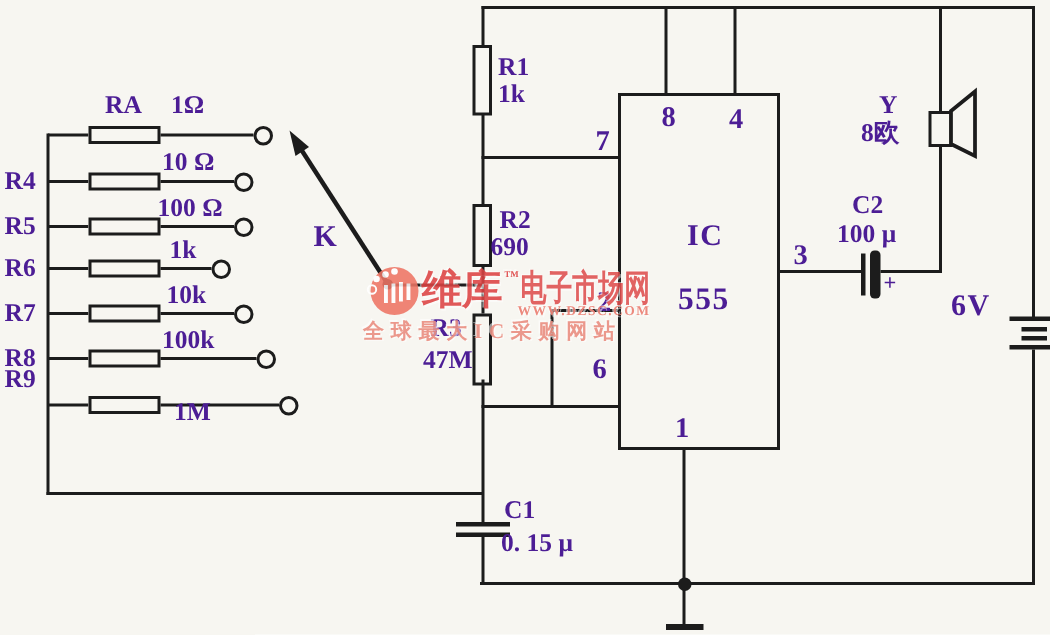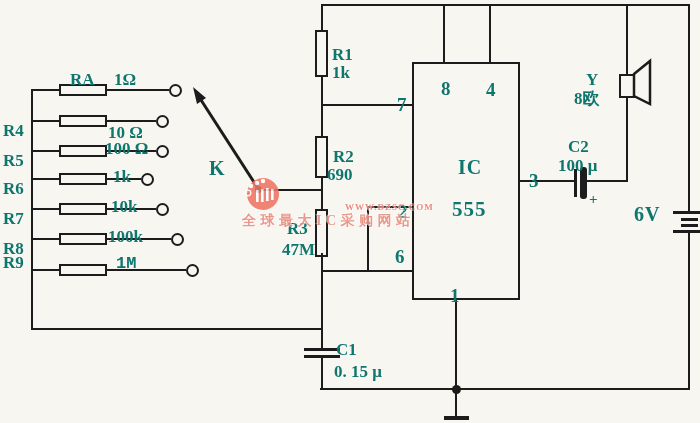--- a/index.html
+++ b/index.html
@@ -5,21 +5,21 @@
   html,body{margin:0;padding:0;}
   .stage{
     position:relative;width:700px;height:423px;
     background:#f7f6f1;overflow:hidden;
     font-family:"Liberation Serif", serif;
   }
   .w{position:absolute;background:#1c1c1c;}
   .rbody{position:absolute;background:#f7f6f1;border:2px solid #1c1c1c;}
   .circ{position:absolute;width:9px;height:9px;border:2px solid #1c1c1c;border-radius:50%;background:#f7f6f1;}
   .icbox{position:absolute;border:2px solid #1c1c1c;background:transparent;}
-  .lbl{position:absolute;color:#0f766e;font-size:17px;font-weight:600;white-space:nowrap;line-height:1;margin-top:10px;}
+  .lbl{position:absolute;color:#4c1d95;font-size:17px;font-weight:600;white-space:nowrap;line-height:1;}
   .pin{font-size:19px;}
   .big{font-size:20px;letter-spacing:1px;}
   .dot{position:absolute;background:#1c1c1c;border-radius:50%;}
   .plate{position:absolute;background:#1c1c1c;}
   svg.overlay{position:absolute;left:0;top:0;pointer-events:none;}
   .wm{position:absolute;white-space:nowrap;font-weight:bold;
       text-shadow:-1px -1px 0 rgba(255,255,255,.6),1px 1px 0 rgba(255,255,255,.6);}
   .wm-brandline{display:flex;align-items:flex-start;opacity:.88;}
   .wm-brand{font-size:27px;color:#dd4343;line-height:1;}
   .wm-tm{font-size:10px;color:#dd4343;line-height:1;margin:0 1px;}
@@ -45,21 +45,21 @@
   <div class="w" style="left:107px;top:89px;width:62px;height:2px;"></div>
   <div class="circ" style="left:169px;top:84px;"></div>
   <div class="lbl" style="left:70px;top:61px;">RA</div>
   <div class="lbl" style="left:114px;top:61px;">1Ω</div>
 
   <div class="w" style="left:32px;top:120px;width:27px;height:2px;"></div>
   <div class="rbody" style="left:59px;top:115px;width:44px;height:8px;"></div>
   <div class="w" style="left:107px;top:120px;width:49px;height:2px;"></div>
   <div class="circ" style="left:156px;top:115px;"></div>
   <div class="lbl" style="left:3px;top:112px;">R4</div>
-  <div class="lbl" style="left:108px;top:114px;font-family:Liberation Serif, serif;">10 Ω</div>
+  <div class="lbl" style="left:108px;top:99px;font-family:Liberation Serif, serif;">10 Ω</div>
 
   <div class="w" style="left:32px;top:150px;width:27px;height:2px;"></div>
   <div class="rbody" style="left:59px;top:145px;width:44px;height:8px;"></div>
   <div class="w" style="left:107px;top:150px;width:49px;height:2px;"></div>
   <div class="circ" style="left:156px;top:145px;"></div>
   <div class="lbl" style="left:3px;top:142px;">R5</div>
   <div class="lbl" style="left:105px;top:130px;">100 Ω</div>
 
   <div class="w" style="left:32px;top:178px;width:27px;height:2px;"></div>
   <div class="rbody" style="left:59px;top:173px;width:44px;height:8px;"></div>
@@ -80,21 +80,21 @@
   <div class="w" style="left:107px;top:238px;width:64px;height:2px;"></div>
   <div class="circ" style="left:171px;top:233px;"></div>
   <div class="lbl" style="left:3px;top:230px;">R8</div>
   <div class="lbl" style="left:108px;top:218px;">100k</div>
 
   <div class="w" style="left:32px;top:269px;width:27px;height:2px;"></div>
   <div class="rbody" style="left:59px;top:264px;width:44px;height:8px;"></div>
   <div class="w" style="left:107px;top:269px;width:79px;height:2px;"></div>
   <div class="circ" style="left:186px;top:264px;"></div>
   <div class="lbl" style="left:3px;top:244px;">R9</div>
-  <div class="lbl" style="left:116px;top:245px;font-family:Liberation Mono, monospace;">1M</div>
+  <div class="lbl" style="left:116px;top:266px;">1M</div>
 
   <div class="dot" style="left:255px;top:186px;width:7px;height:7px;"></div>
   <div class="w" style="left:258px;top:189px;width:64px;height:2px;"></div>
   <div class="lbl big" style="left:209px;top:148px;">K</div>
 
   <div class="w" style="left:321px;top:4px;width:2px;height:27px;"></div>
   <div class="rbody" style="left:315px;top:30px;width:9px;height:43px;"></div>
   <div class="w" style="left:321px;top:76px;width:2px;height:61px;"></div>
   <div class="lbl" style="left:332px;top:36px;">R1</div>
   <div class="lbl" style="left:332px;top:54px;">1k</div>
@@ -173,16 +173,21 @@
       <circle cx="251" cy="186" r="2.2" fill="#fff"></circle>
       <circle cx="257" cy="183" r="2.2" fill="#fff"></circle>
       <circle cx="263" cy="181" r="2.2" fill="#fff"></circle>
       <circle cx="248" cy="193" r="2.8" fill="none" stroke="#fff" stroke-width="1.3"></circle>
       <rect x="256" y="190" width="2.6" height="12" fill="#fff"></rect>
       <rect x="261" y="189" width="2.6" height="13" fill="#fff"></rect>
       <rect x="266" y="188" width="2.6" height="13" fill="#fff"></rect>
       <rect x="271" y="189" width="2.6" height="11" fill="#fff"></rect>
     </g>
   </svg>
+  <div class="wm wm-brandline" style="left:281px;top:180px;">
+    <span class="wm-brand">维库</span>
+    <span class="wm-tm">™</span>
+    <span class="wm-suffix">电子市场网</span>
+  </div>
   <div class="wm wm-url" style="left:345px;top:202px;">WWW.DZSC.COM</div>
   <div class="wm wm-slogan" style="left:242px;top:212px;">全球最大IC采购网站</div>
 
 </div>
 
 </body></html>

